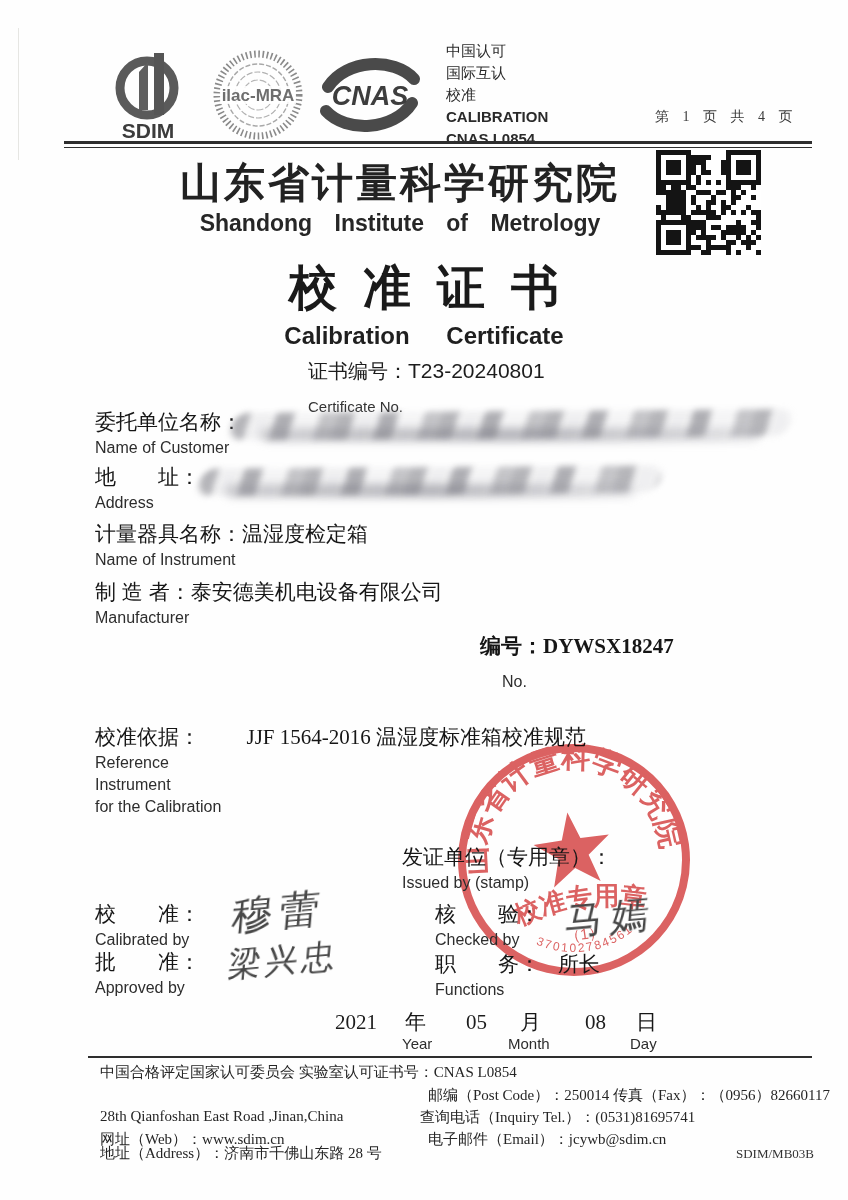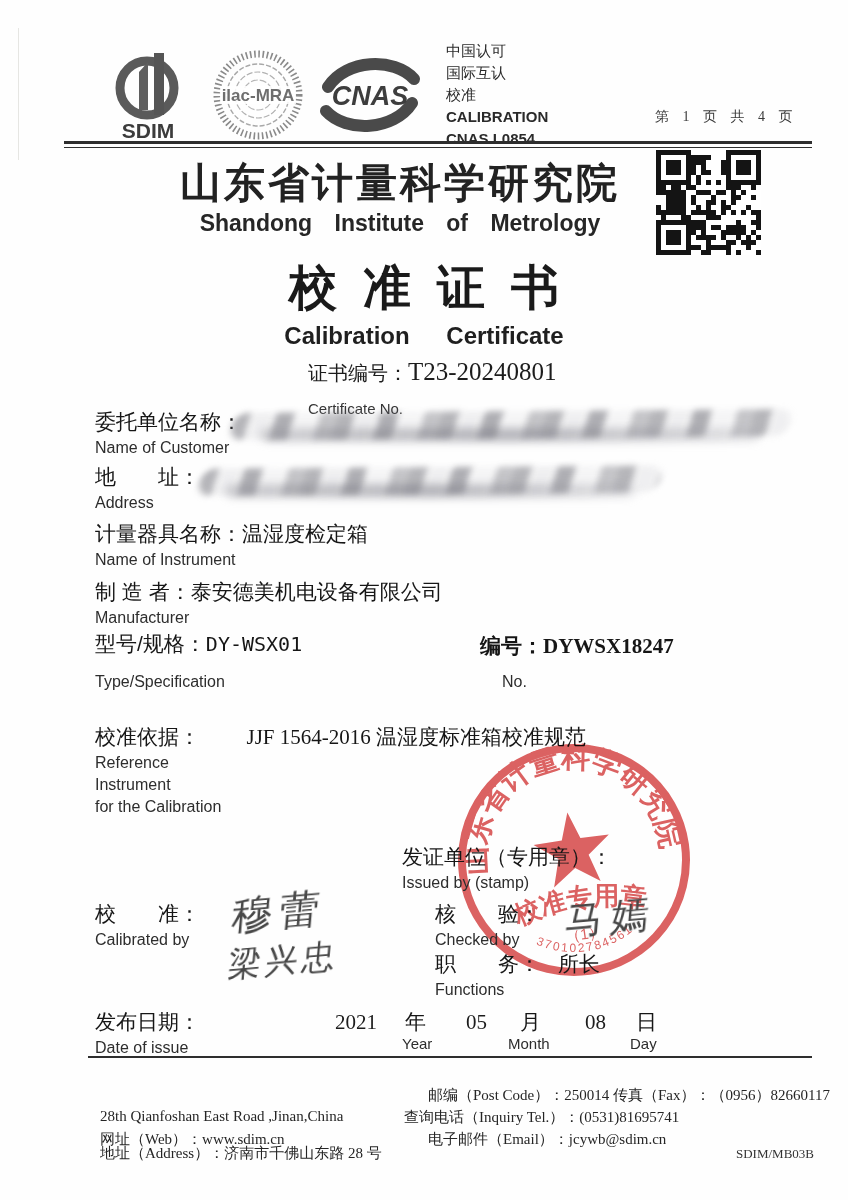--- a/index.html
+++ b/index.html
@@ -23,21 +23,21 @@
   .inst-en{position:absolute;top:210px;left:120px;width:560px;text-align:center;
            font-weight:bold;font-size:23px;word-spacing:16px;color:#262626;}
   .qr{position:absolute;top:150px;left:656px;width:105px;height:105px;background:#fff;}
 
   .cert-cn{position:absolute;top:256px;left:0;width:848px;text-align:center;
            font-weight:bold;font-size:48px;letter-spacing:26px;text-indent:26px;color:#1a1a1a;}
   .cert-en{position:absolute;top:322px;left:0;width:848px;text-align:center;
            font-weight:bold;font-size:24px;word-spacing:30px;color:#1f1f1f;}
   .certno{position:absolute;top:358px;left:308px;}
   .certno .zhl{font-size:20px;font-family:"DejaVu Serif","Liberation Serif",serif;}
-  .certno .num{font-size:25px;font-family:Liberation Serif, serif;}
+  .certno .num{font-size:21px;font-family:Liberation Sans, sans-serif;}
   .certno .en{font-size:15px;color:#333;margin-top:13px;}
 
   
   .field{position:absolute;left:95px;}
   .zh{font-size:21px;color:#161616;white-space:pre;}
   .val{font-size:21px;color:#161616;}
   .val-mono{font-family:"DejaVu Sans Mono","Liberation Mono",monospace;font-size:20px;}
   .val-serif{font-family:"Liberation Serif","DejaVu Serif",serif;}
   .en-sub{font-size:16px;color:#2d2d2d;margin-top:2px;line-height:20px;}
   .bold{font-weight:bold;}
@@ -382,24 +382,20 @@
   <div class="field" style="top:578px">
     <span class="zh">制 造 者：</span><span class="val">泰安德美机电设备有限公司</span>
     <div class="en-sub">Manufacturer</div>
   </div>
 
   <div class="field" style="top:520px">
     <span class="zh">计量器具名称：</span><span class="val">温湿度检定箱</span>
     <div class="en-sub">Name of Instrument</div>
   </div>
 
-  <div class="field" style="top:630px">
-    <span class="zh">型号/规格：</span><span class="val val-mono">DY-WSX01</span>
-    <div class="en-sub" style="margin-top:14px">Type/Specification</div>
-  </div>
   <div class="field" style="top:632px;left:480px">
     <span class="zh bold">编号：</span><span class="val val-serif bold">DYWSX18247</span>
     <div class="en-sub" style="margin-top:12px;margin-left:22px">No.</div>
   </div>
 
   <div class="field" style="top:723px">
     <span class="zh">校准依据：</span>
     <span class="val val-serif" style="margin-left:42px">JJF 1564-2016 温湿度标准箱校准规范</span>
     <div class="en-sub">Reference</div>
     <div class="en-sub">Instrument</div>
@@ -436,44 +432,45 @@
     <div class="en-sub">Calibrated by</div>
   </div>
   <div class="sig" style="top:884px;left:232px;font-size:40px">穆蕾</div>
 
   <div class="field" style="top:900px;left:435px">
     <span class="zh">核　　验：</span>
     <div class="en-sub">Checked by</div>
   </div>
   <div class="sig" style="top:892px;left:565px;font-size:38px">马嫣</div>
 
+  <div class="field" style="top:948px">
+    <span class="zh">批　　准：</span>
+    <div class="en-sub">Approved by</div>
+  </div>
   <div class="sig" style="top:938px;left:228px;font-size:33px;letter-spacing:4px">梁兴忠</div>
 
   <div class="field" style="top:950px;left:435px">
     <span class="zh">职　　务：</span><span class="val" style="margin-left:18px">所长</span>
     <div class="en-sub">Functions</div>
   </div>
 
-  <div class="field" style="top:1008px">
-    <span class="zh">发布日期：</span>
-    <div class="en-sub">Date of issue</div>
-  </div>
   <div class="date-vals">
     <span class="abs n" style="top:1010px;left:335px;font-family:'Liberation Serif',serif;font-size:21px">2021</span>
     <span class="abs zh" style="top:1008px;left:405px">年</span>
     <span class="abs date-en" style="top:1035px;left:402px">Year</span>
     <span class="abs n" style="top:1010px;left:466px;font-family:'Liberation Serif',serif;font-size:21px">05</span>
     <span class="abs zh" style="top:1008px;left:520px">月</span>
     <span class="abs date-en" style="top:1035px;left:508px">Month</span>
     <span class="abs n" style="top:1010px;left:585px;font-family:'Liberation Serif',serif;font-size:21px">08</span>
     <span class="abs zh" style="top:1008px;left:636px">日</span>
     <span class="abs date-en" style="top:1035px;left:630px">Day</span>
   </div>
 
   <div class="foot-rule"></div>
+  <div class="abs foot" style="top:1063px;left:100px">中国合格评定国家认可委员会 实验室认可证书号：CNAS L0854</div>
   <div class="abs foot" style="top:1144px;left:100px">地址（Address）：济南市千佛山东路 28 号</div>
   <div class="abs foot" style="top:1086px;left:428px">邮编（Post Code）：250014 传真（Fax）：（0956）82660117</div>
   <div class="abs foot" style="top:1108px;left:100px">28th Qianfoshan East Road ,Jinan,China</div>
-  <div class="abs foot" style="top:1108px;left:404px">查询电话（Inquiry Tel.）：(0531)81695741</div>
+  <div class="abs foot" style="top:1108px;left:420px">查询电话（Inquiry Tel.）：(0531)81695741</div>
   <div class="abs foot" style="top:1130px;left:100px">网址（Web）：www.sdim.cn</div>
   <div class="abs foot" style="top:1130px;left:428px">电子邮件（Email）：jcywb@sdim.cn</div>
   <div class="doc-code">SDIM/MB03B</div>
 </div>
 
 </body></html>

